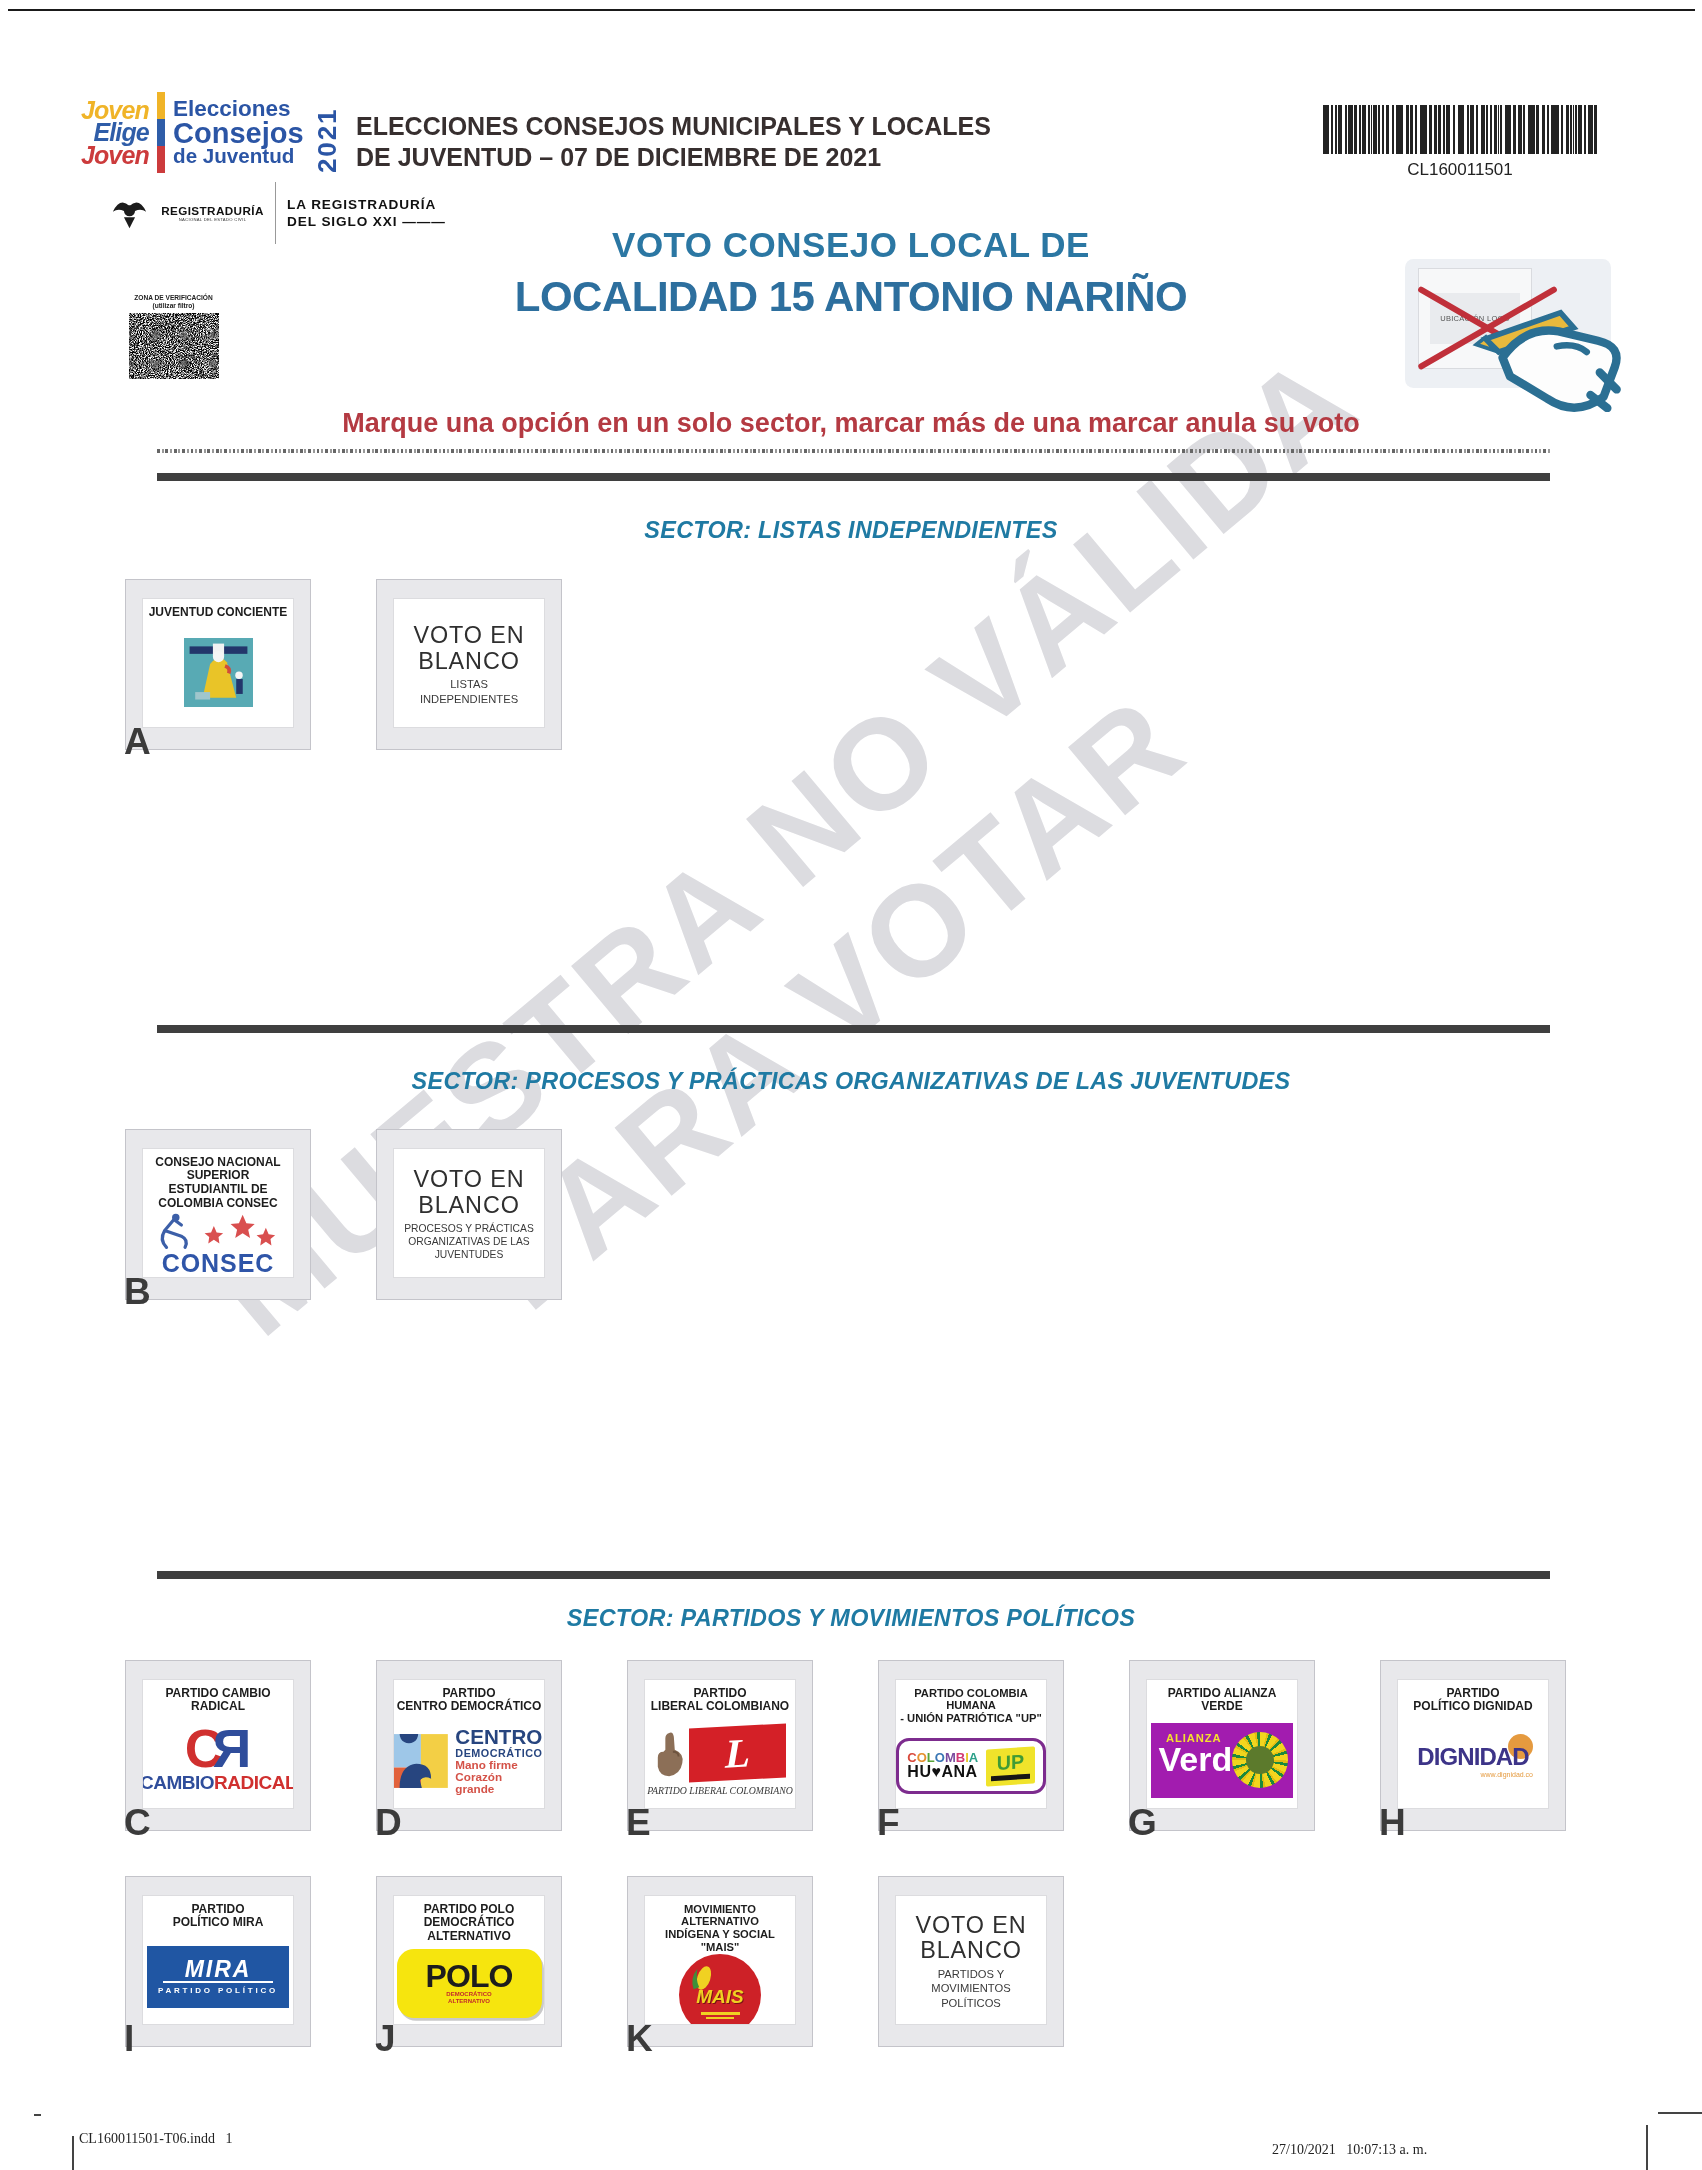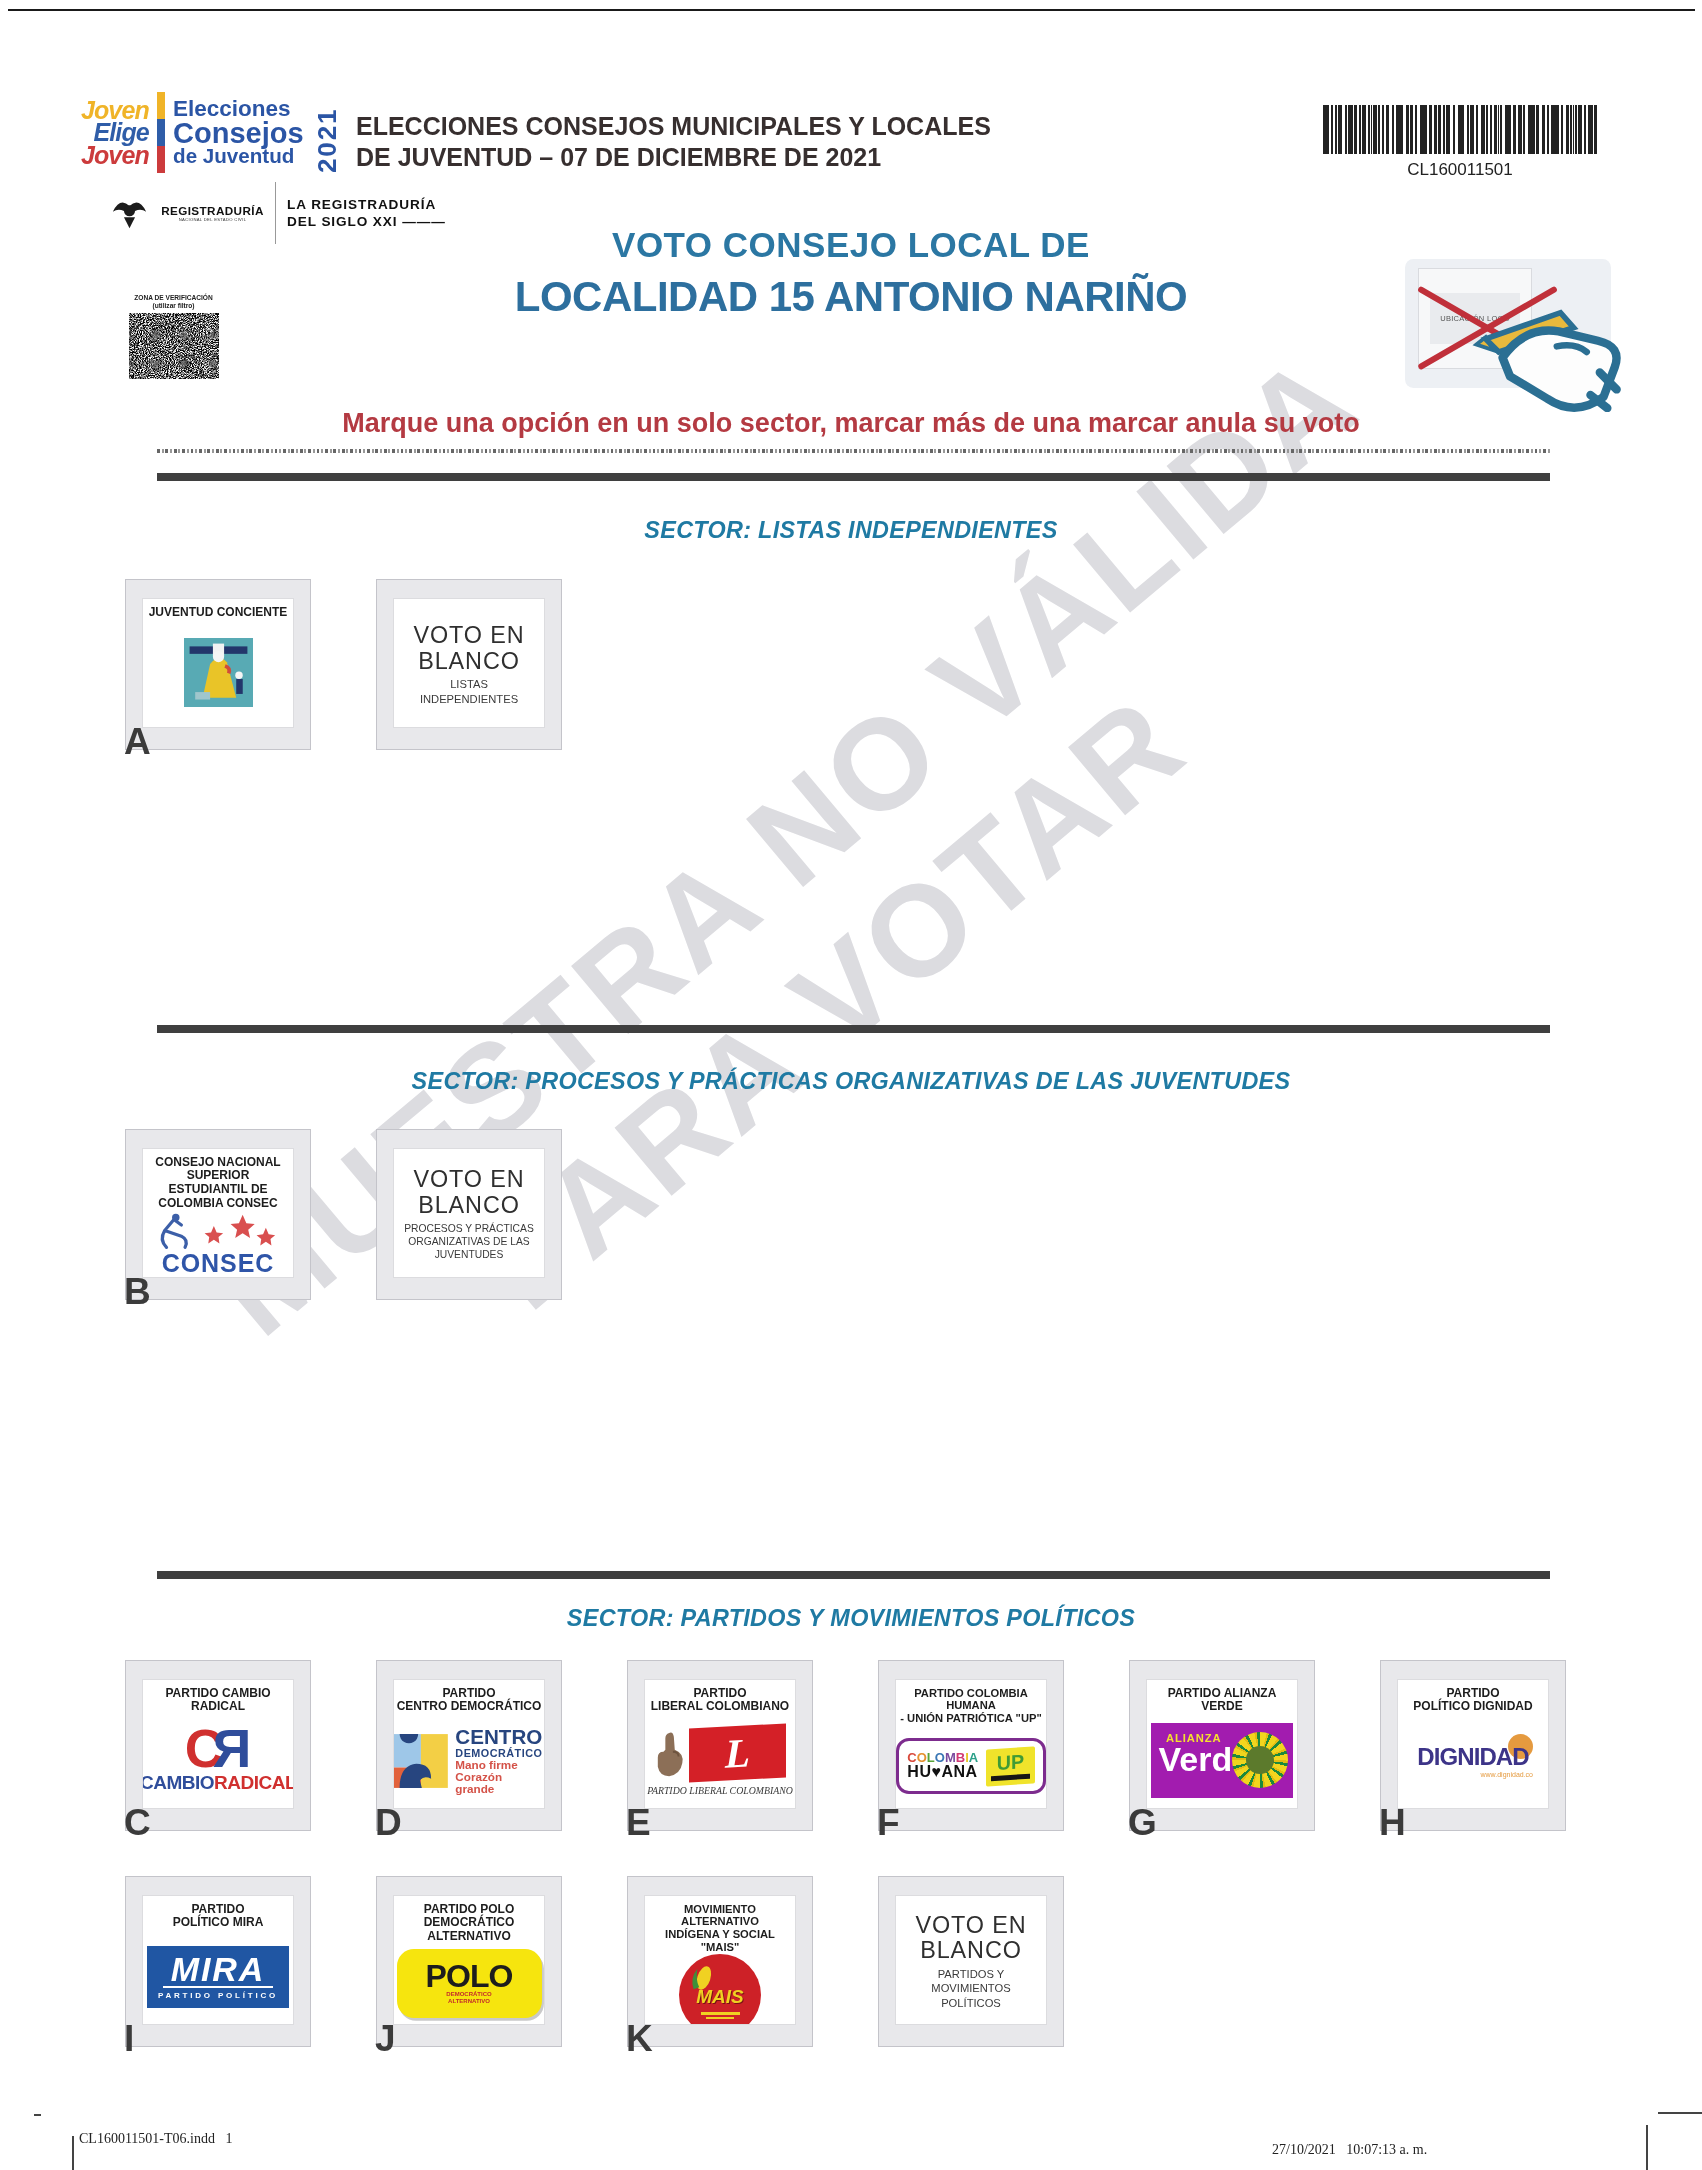--- a/index.html
+++ b/index.html
@@ -136,21 +136,21 @@
   .sunflower{position:absolute;right:4.7px;top:8.4px;width:56px;height:56px;border-radius:50%;
      background:repeating-conic-gradient(#f2d51e 0 14deg,#e3bd12 14deg 19deg,#1c8a3c 19deg 25.7deg);}
   .sunflower::after{content:"";position:absolute;left:14px;top:14px;width:28px;height:28px;border-radius:50%;background:#5c7a2c;}
 
   .dig{position:relative;text-align:center;width:100%;}
   .dig-circle{position:absolute;right:15px;top:-9.4px;width:25px;height:25px;border-radius:50%;background:#e59a3f;}
   .dig-t{position:relative;font-size:24px;font-weight:900;color:#3d3488;letter-spacing:-0.9px;}
   .dig-s{font-size:7px;color:#e59a3f;text-align:right;margin-right:15px;}
 
   .mira{width:142px;height:62px;background:#2056a3;display:flex;flex-direction:column;align-items:center;justify-content:center;}
-  .mira-t{font-size:34px;font-weight:900;font-style:italic;color:#fff;letter-spacing:1.9px;line-height:.9;}
+  .mira-t{font-size:23px;font-weight:900;font-style:italic;color:#fff;letter-spacing:1.9px;line-height:.9;}
   .mira-rule{width:78%;height:1.9px;background:#fff;margin:1.9px 0 2.8px;}
   .mira-s{font-size:8px;font-weight:700;letter-spacing:2.8px;color:#fff;}
 
   .polo{width:145px;height:69px;background:#f6e50e;border-radius:17px;display:flex;flex-direction:column;
         align-items:center;justify-content:center;box-shadow:1.9px 2.8px 0 #c9c9c9;}
   .polo-t{font-size:32px;font-weight:900;color:#1d1d1d;letter-spacing:-0.9px;line-height:.9;}
   .polo-s{font-size:6px;font-weight:900;color:#c32b2b;line-height:1.15;text-align:center;}
   .polo-s span{display:block;}
 
   .mais{position:relative;width:82px;height:82px;border-radius:50%;background:#cd2127;

